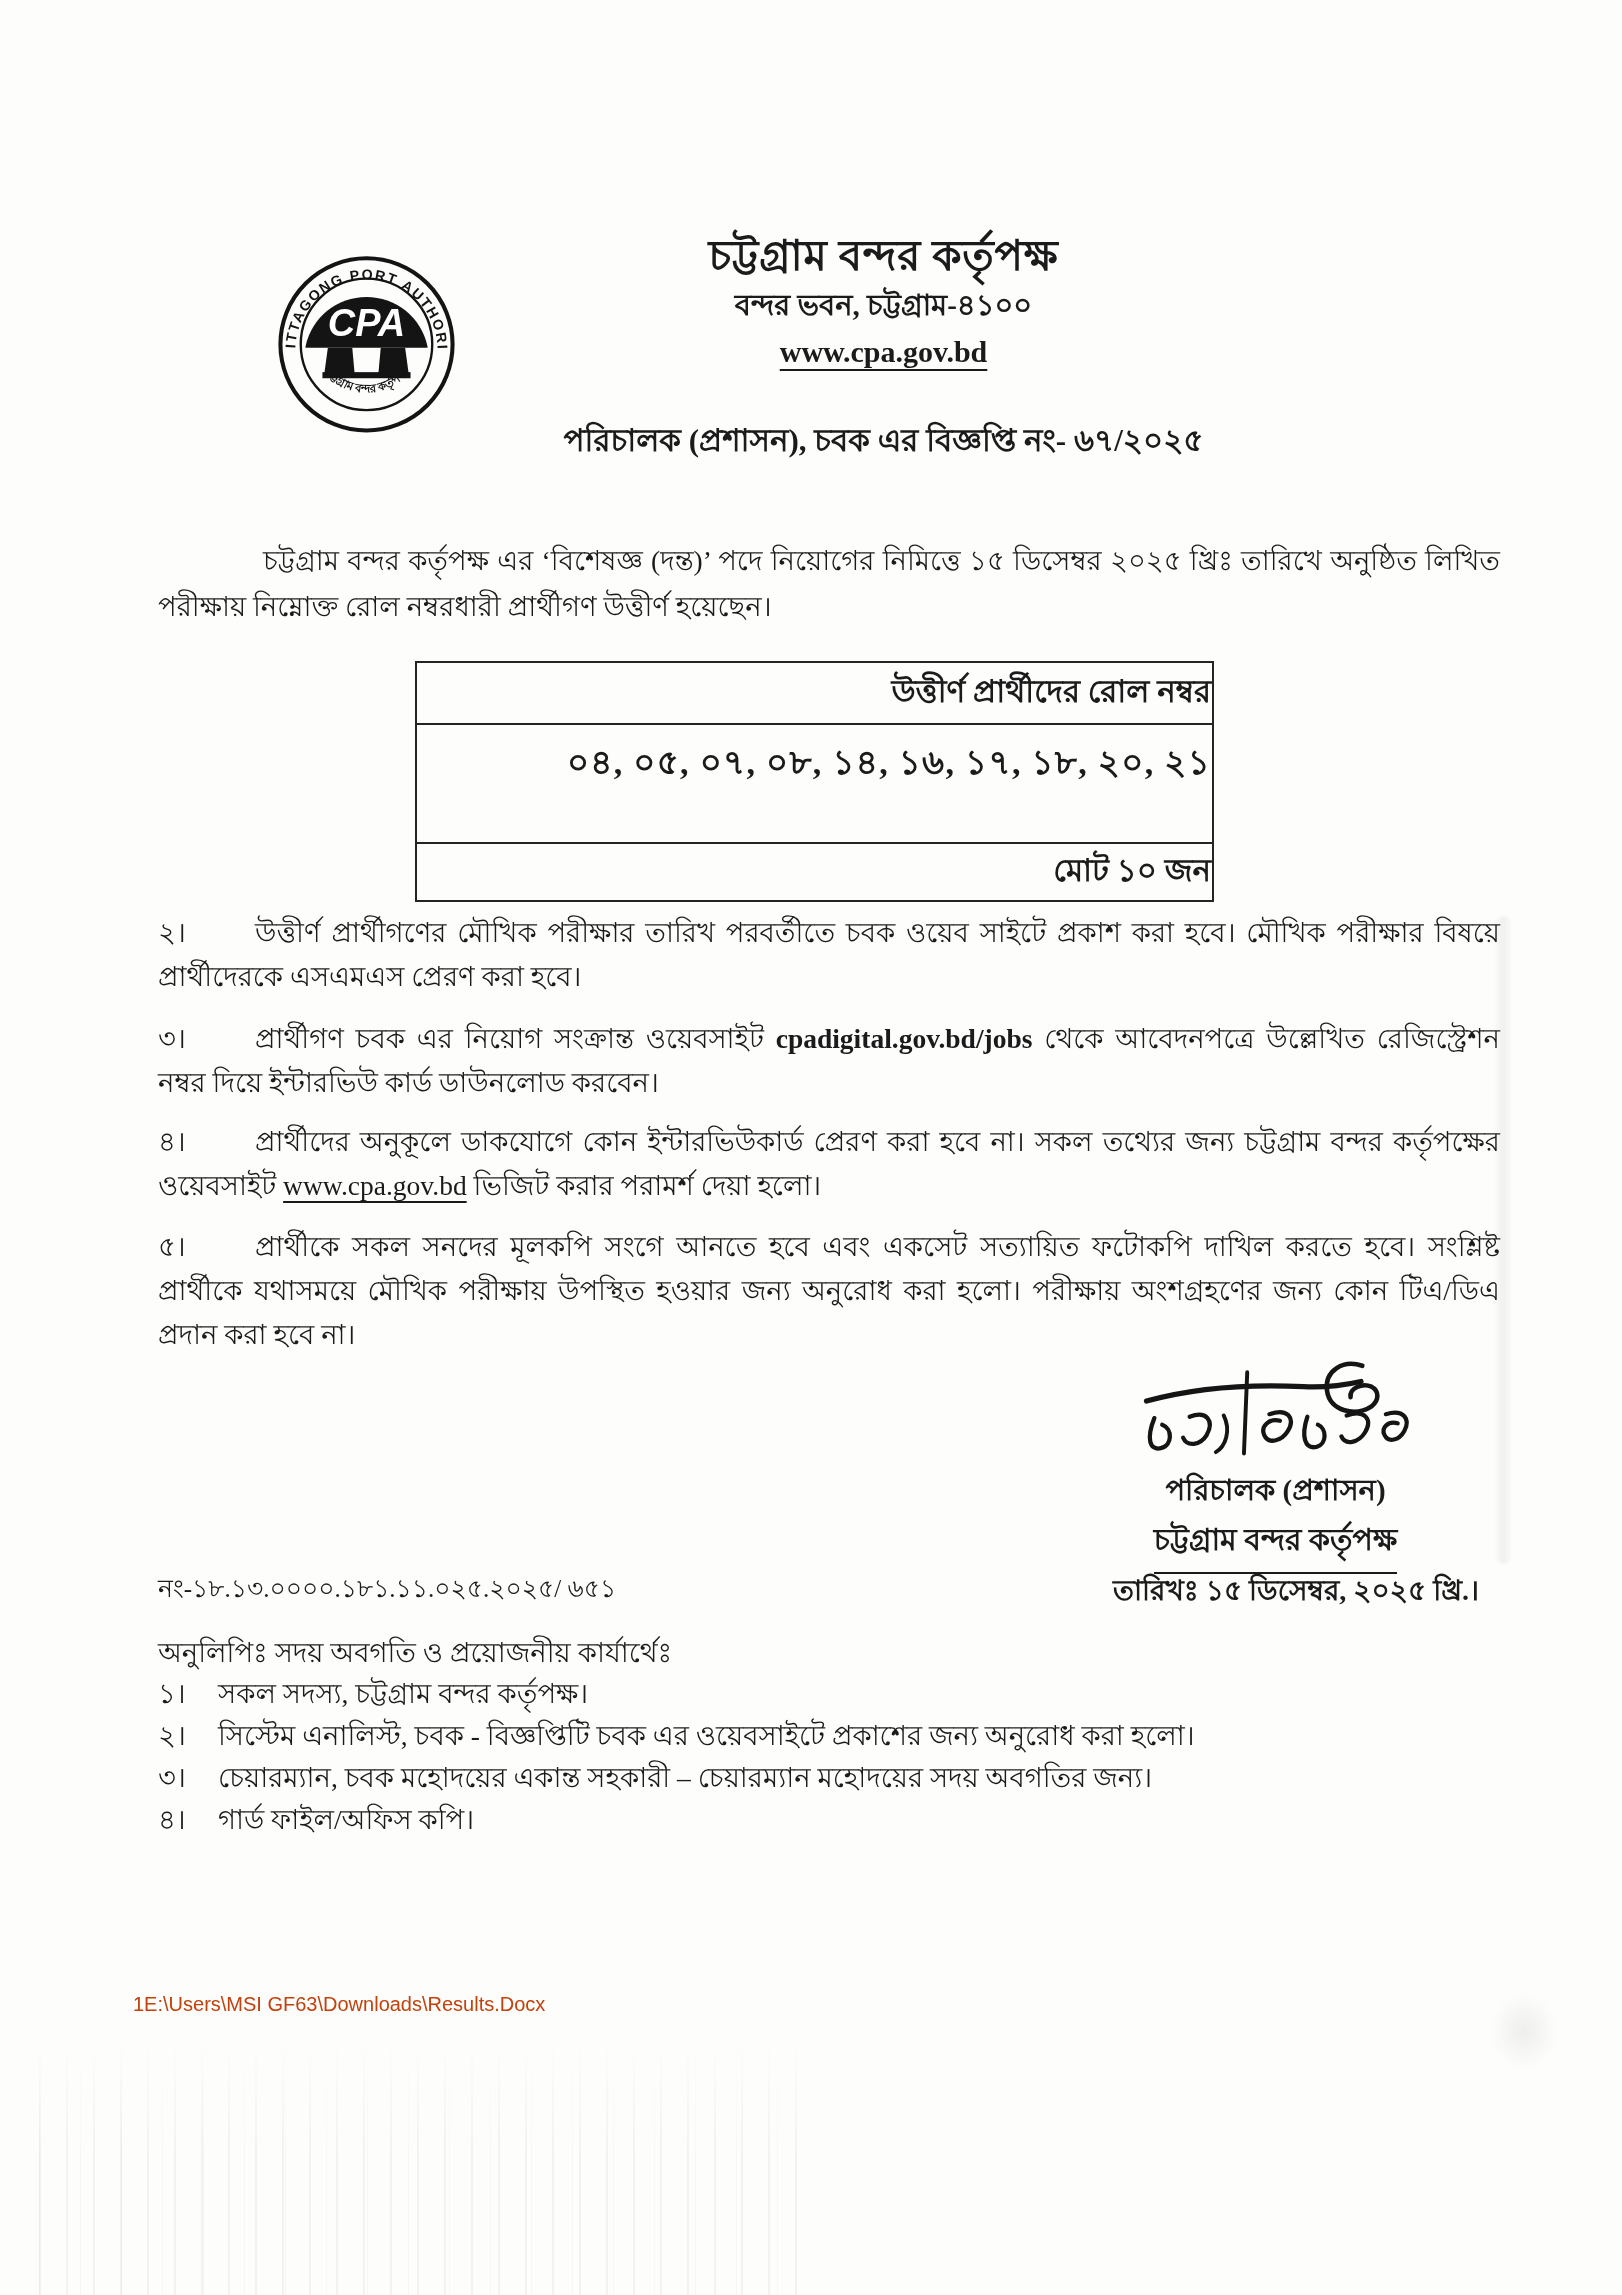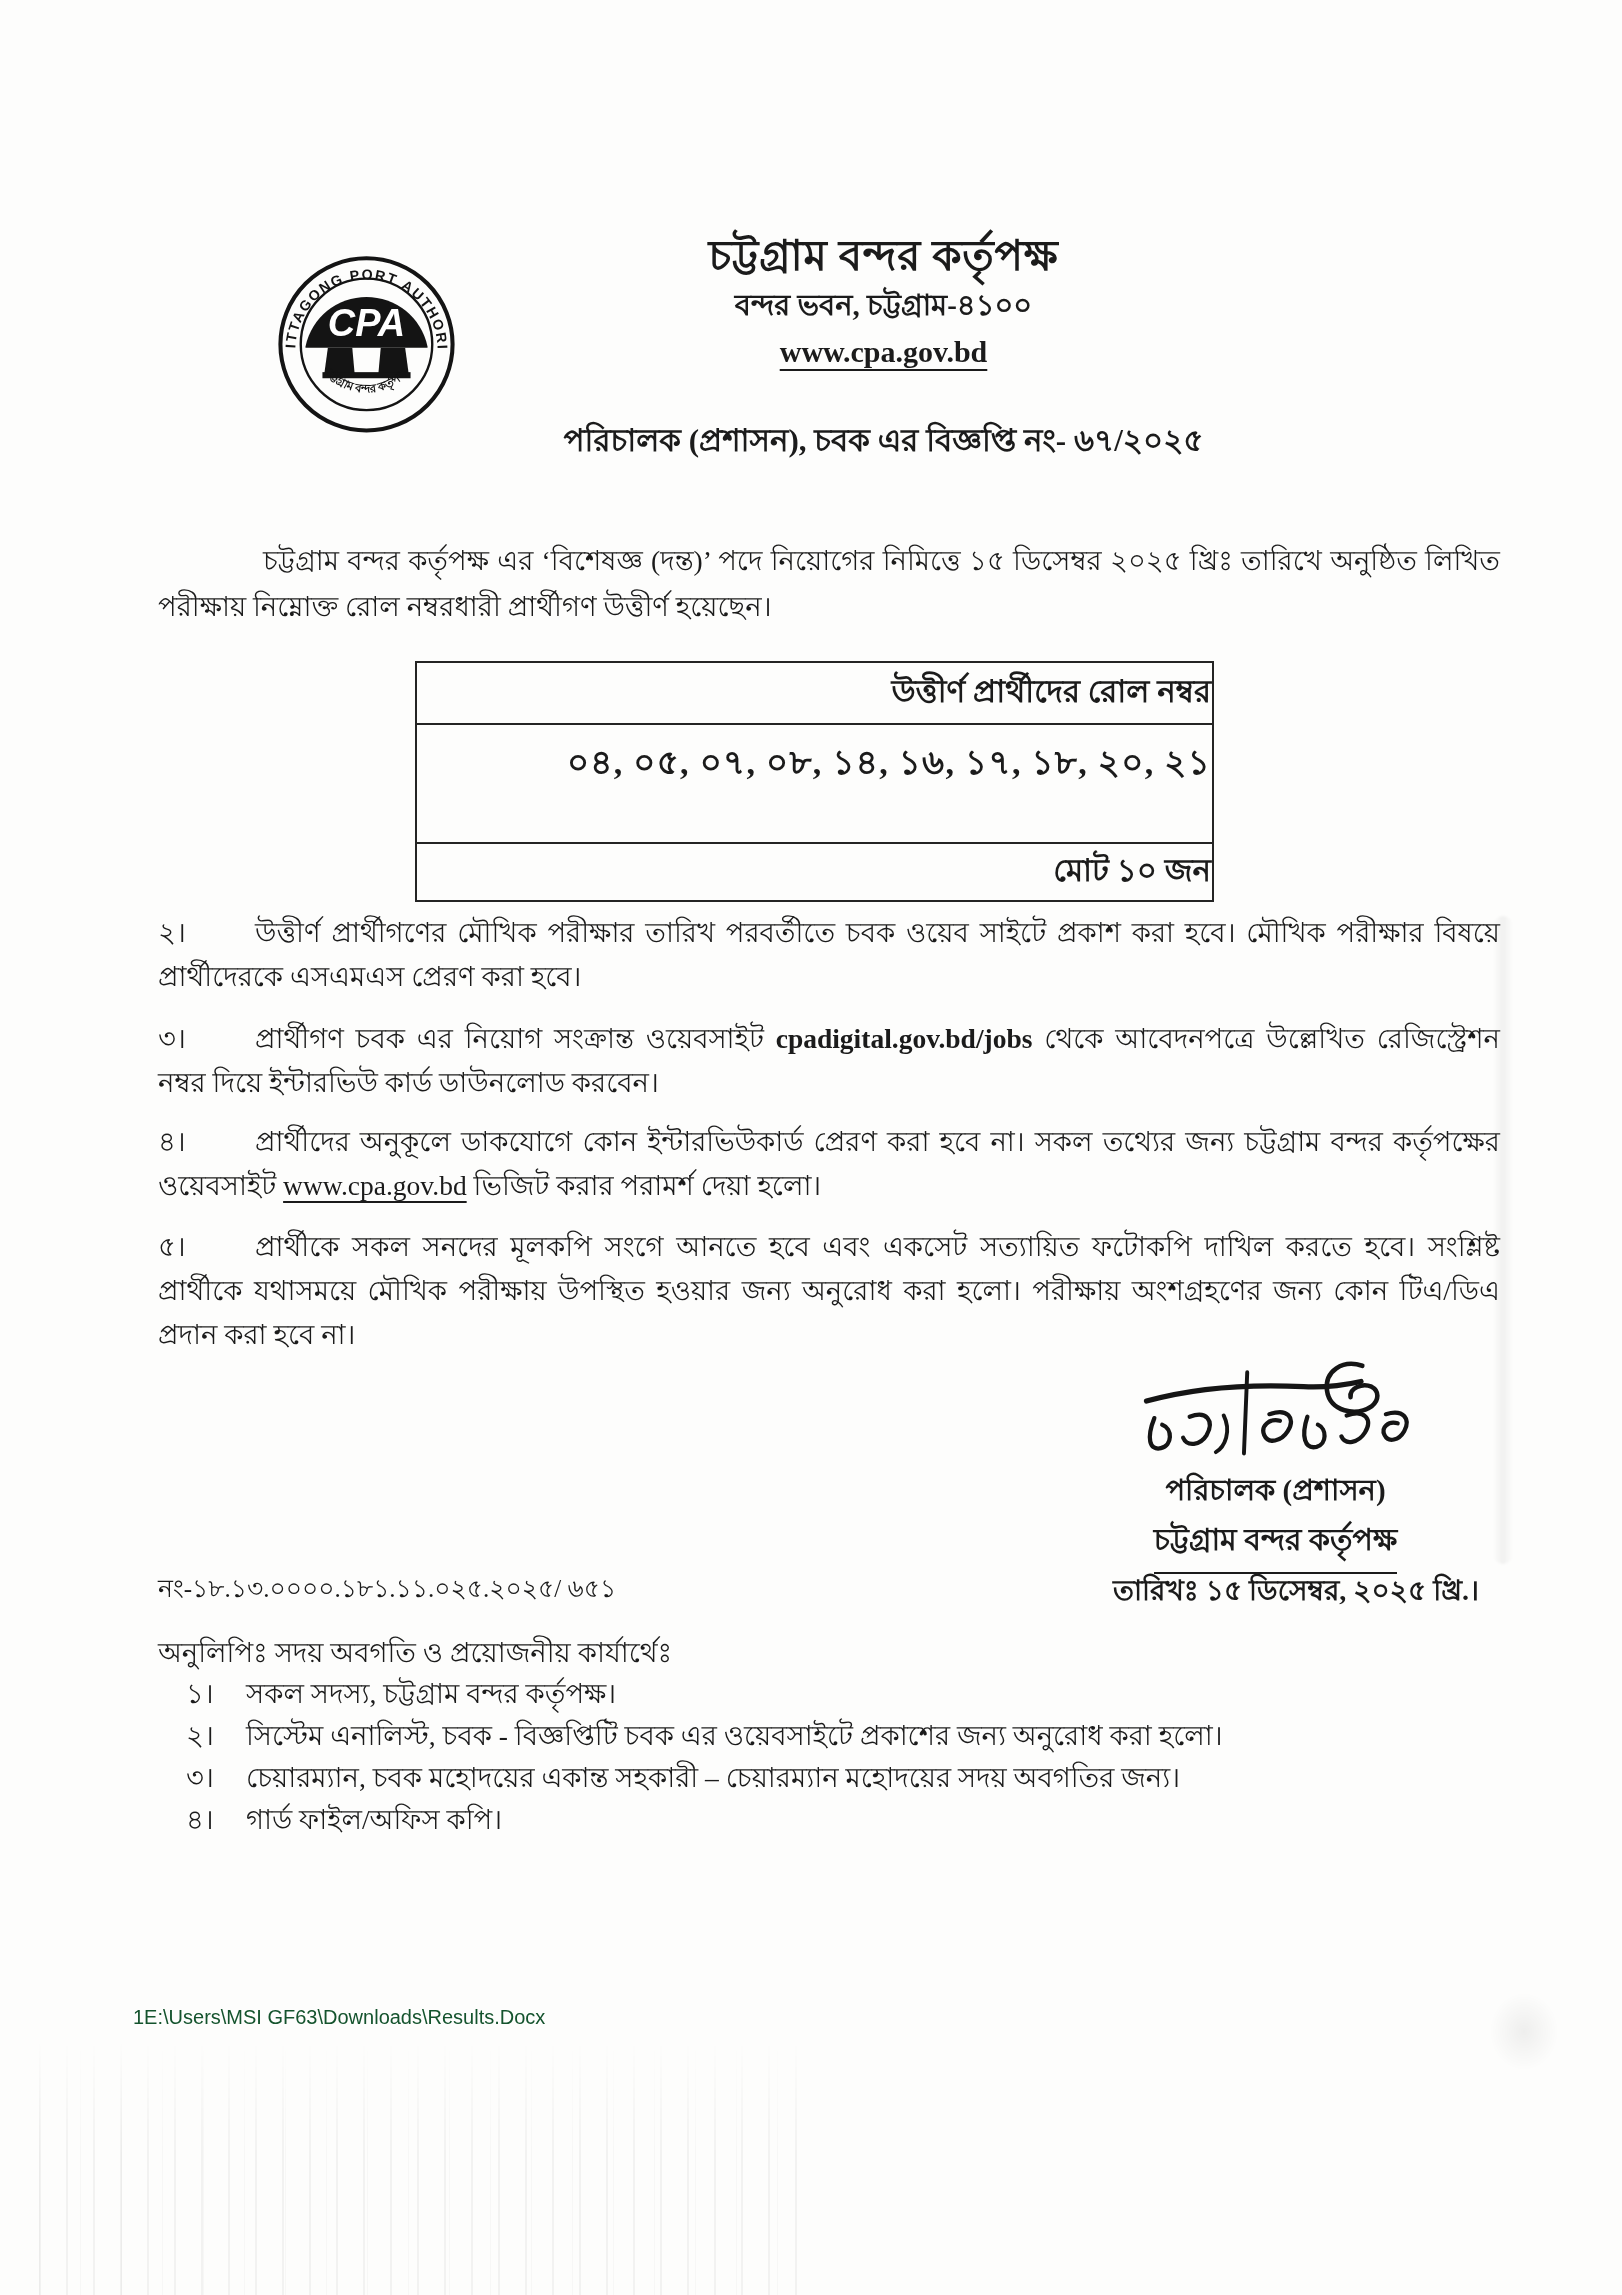--- a/index.html
+++ b/index.html
@@ -78,29 +78,28 @@
   .sig-org{font-size:30px;font-weight:700;margin-top:6.5px;}
   .sig-org span{border-bottom:2.6px solid #1b1b1b;padding-bottom:5.2px;display:inline-block;}
 
   
   .refrow{left:158px;top:1569px;width:1321px;display:flex;justify-content:space-between;align-items:flex-start;}
   .ref-no{font-size:25px;text-align:right;}
   .ref-date{font-size:28px;font-weight:700;}
 
   
   .copies-head{left:158px;top:1632px;font-size:27.5px;}
-  .cp-item{left:158px;width:1342px;font-size:27.5px;line-height:35px;margin-left:28px;}
+  .cp-item{left:158px;width:1342px;font-size:27.5px;line-height:35px;}
   .cp-num{display:inline-block;width:60px;}
   .c1{top:1676px;} .c2{top:1718px;} .c3{top:1760px;} .c4{top:1802px;}
 
   
   .filepath{
-    left:133px;top:1993px;font-size:20px;color:#14532d;
+    left:133px;top:1993px;font-size:20px;color:#c2410c;
     font-family:"Liberation Sans","DejaVu Sans",sans-serif;
-    margin-top:13px;
   }
 </style>
 </head>
 <body>
 
 <div class="abs streaks"></div>
 <div class="abs edge-band"></div>
 <div class="abs smudge"></div>
 
 <div class="abs logo">

